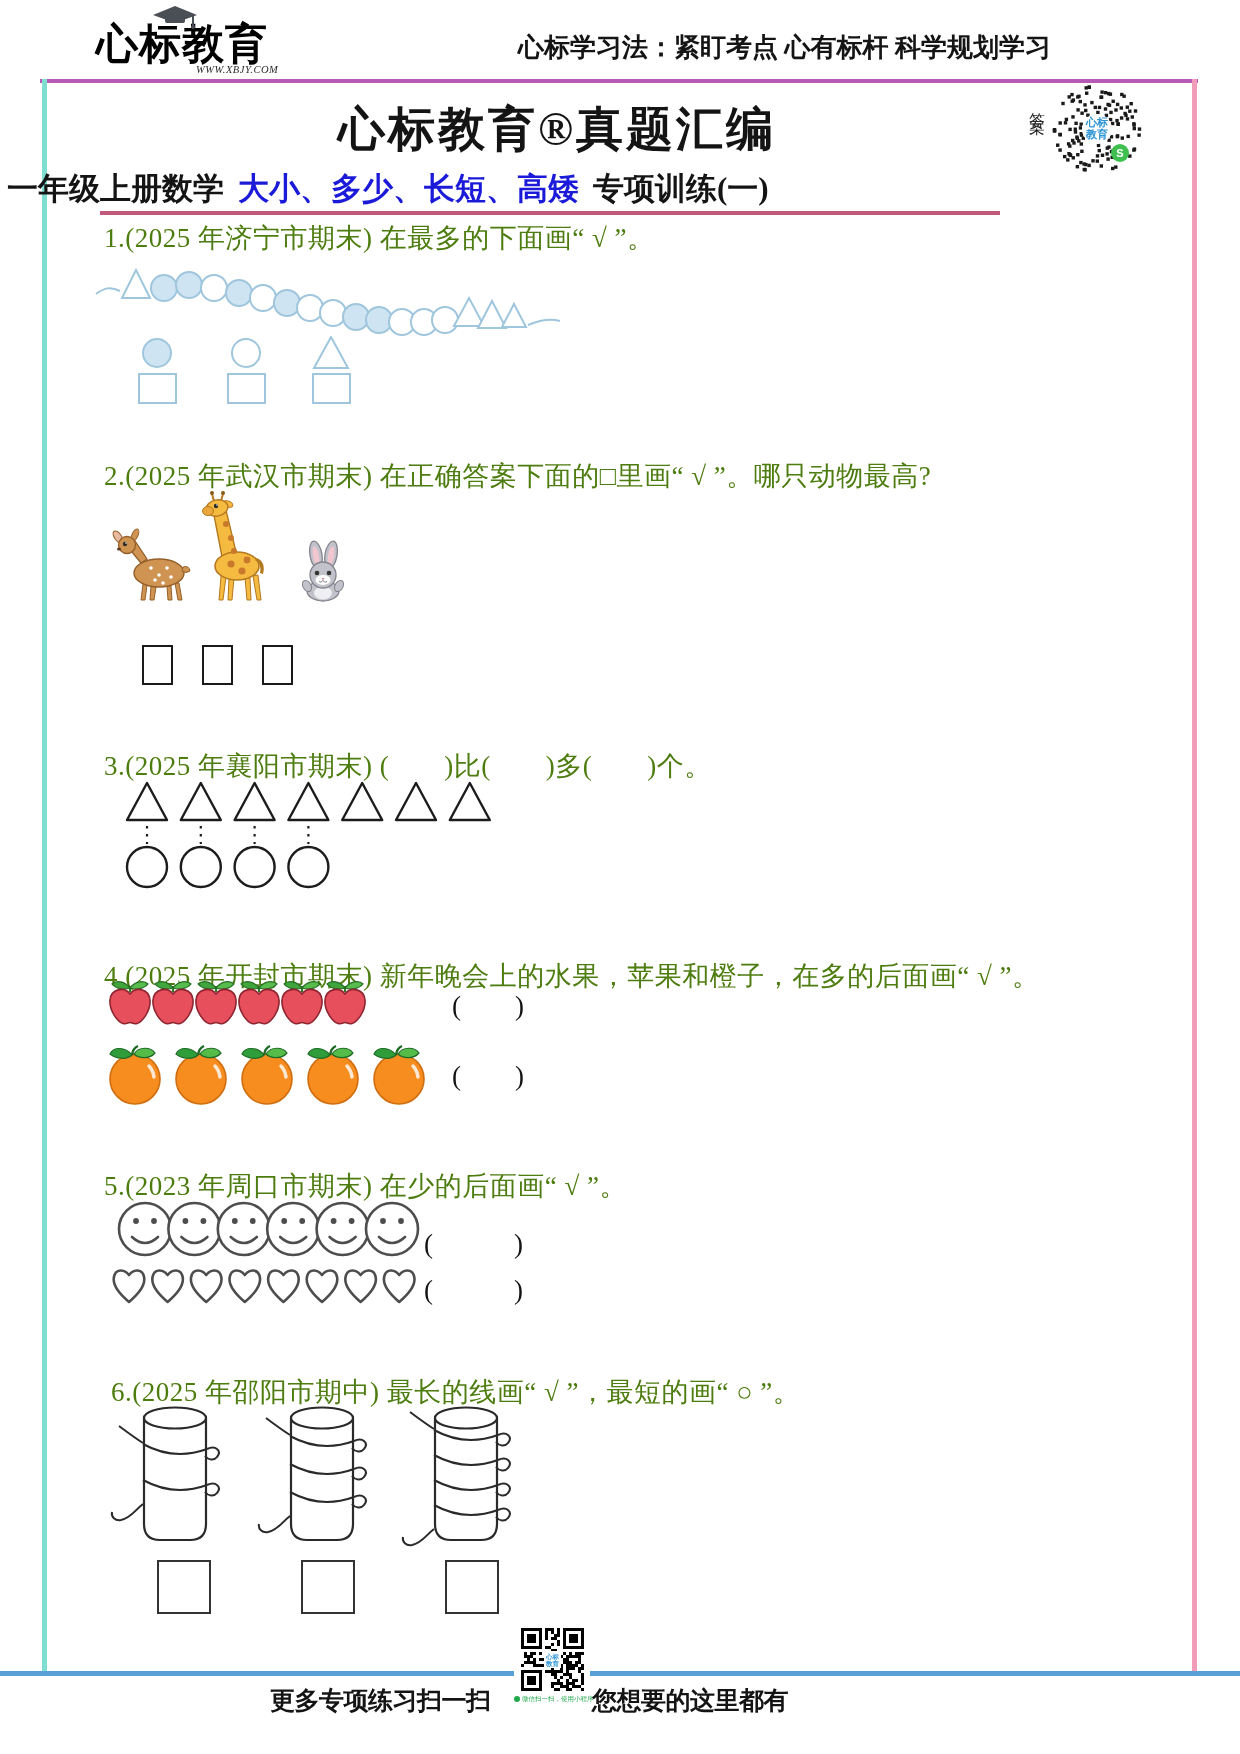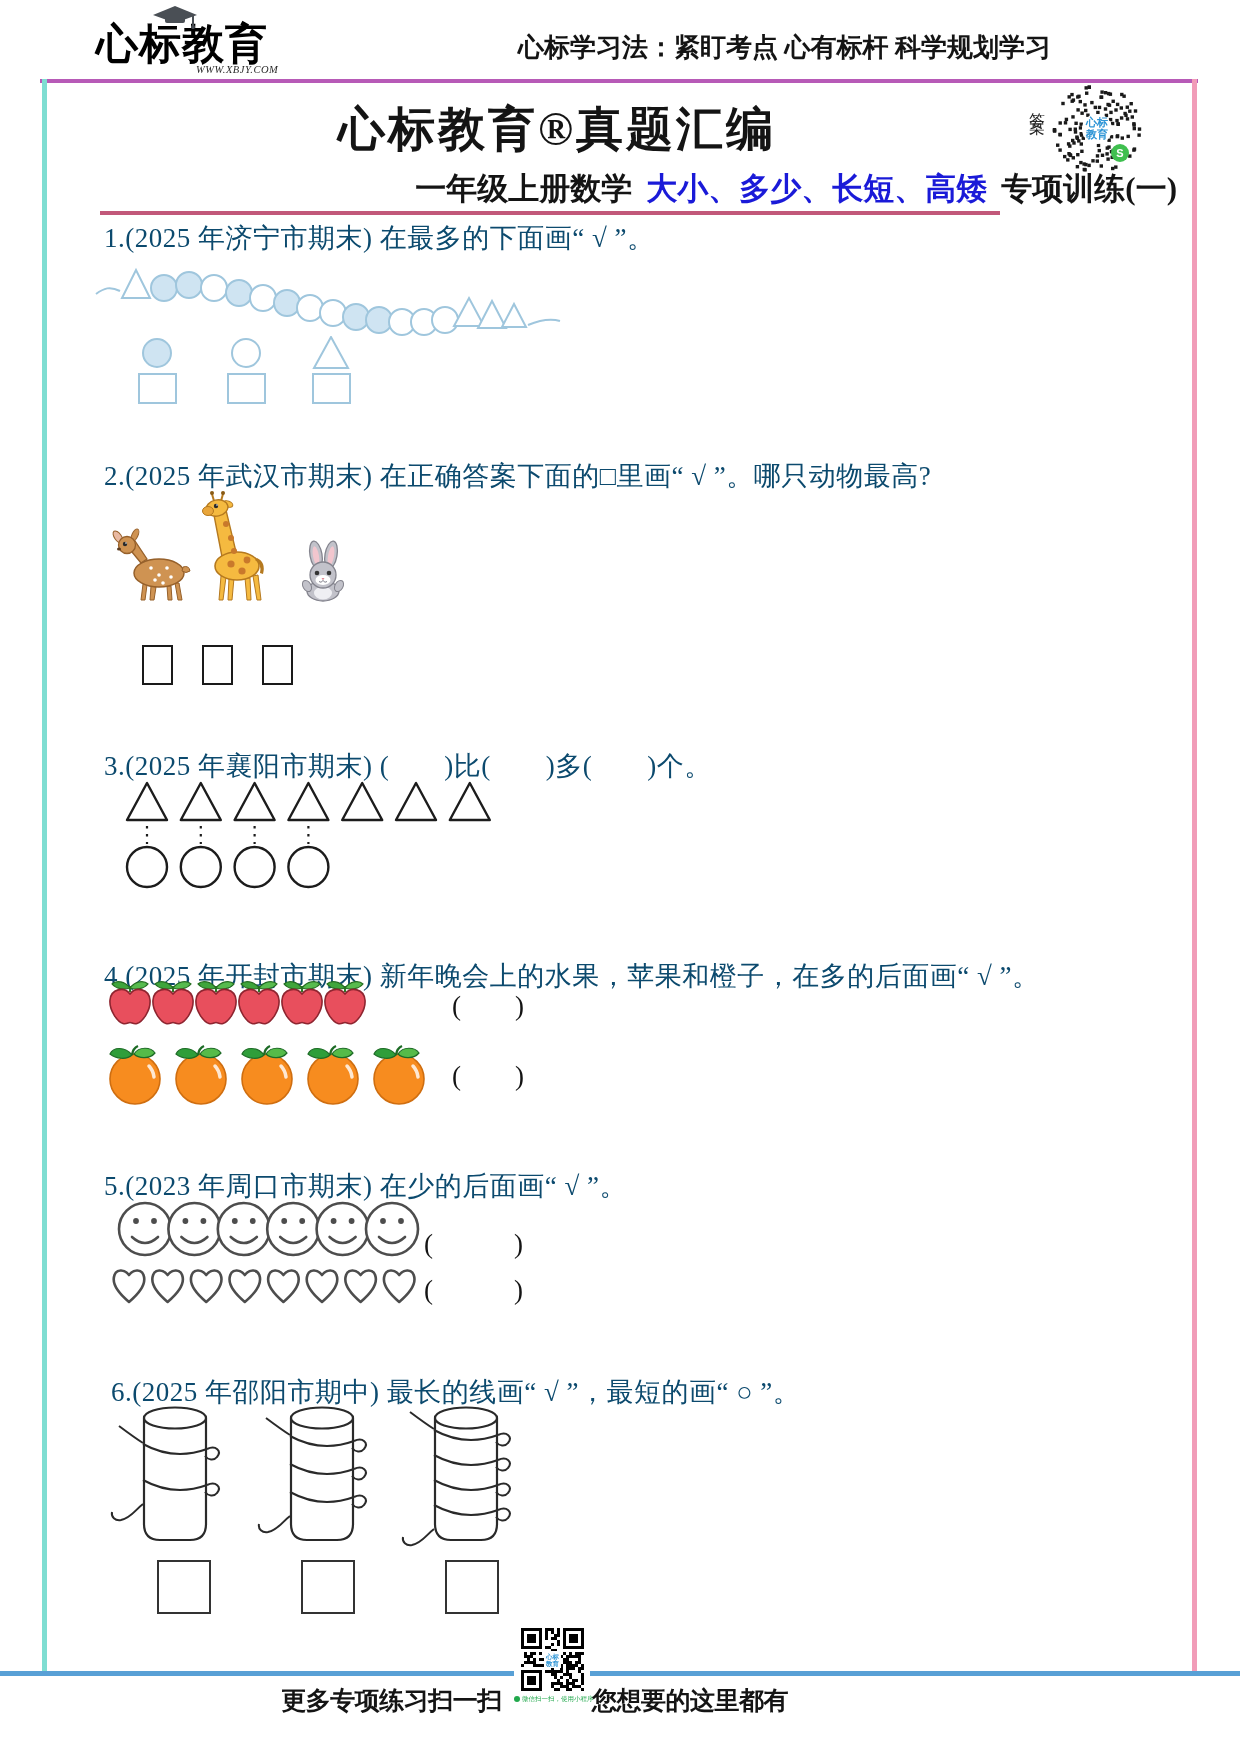--- a/index.html
+++ b/index.html
@@ -11,41 +11,41 @@
              font-weight:bold;color:#000000;font-size:42px;letter-spacing:1px;}
   .logo-url{left:196px;top:64px;font-size:10.5px;font-style:italic;color:#2b2b2b;letter-spacing:0.5px;}
   .tagline{left:518px;top:30px;font-size:26px;font-weight:600;white-space:nowrap;}
   
   .line-top{left:40px;top:79px;width:1158px;height:4px;background:#b75ab7;}
   .line-left{left:42px;top:79px;width:5px;height:1593px;background:#7fded2;}
   .line-right{left:1192px;top:79px;width:5px;height:1593px;background:#f19cb8;}
   .line-bottom{left:0;top:1671px;width:1240px;height:5px;background:#58a0d6;}
   
   .title{left:0;top:98px;width:1114px;text-align:center;font-size:47px;font-weight:700;letter-spacing:3px;}
-  .subtitle{left:0;top:168px;width:1184px;text-align:right;font-size:31px;font-weight:700;white-space:nowrap;}
+  .subtitle{left:0;top:168px;width:1184px;text-align:left;font-size:31px;font-weight:700;white-space:nowrap;}
   .subtitle .seg{margin:0 7px;}
   .subtitle .hl{color:#1a1ad8;}
   .underline{left:100px;top:211px;width:900px;height:4px;background:#c2587a;}
   .vert{left:1026px;top:100px;writing-mode:vertical-rl;letter-spacing:5px;font-size:16px;color:#222;}
   .answer-qr{left:1052px;top:84px;}
   
-  .qtext{position:absolute;left:104px;font-size:27px;color:#0c4a6e;white-space:nowrap;letter-spacing:0.5px;}
+  .qtext{position:absolute;left:104px;font-size:27px;color:#4d7c0f;white-space:nowrap;letter-spacing:0.5px;}
   .blank{position:absolute;font-size:27px;color:#141414;white-space:nowrap;}
   .boxrow{position:absolute;white-space:nowrap;}
   .checkbox{display:inline-block;width:27px;height:36px;border:2px solid #1a1a1a;background:#fff;
             margin-right:29px;vertical-align:top;}
   .q6box{display:inline-block;width:50px;height:50px;border:2px solid #333;background:#fff;
          margin-right:90px;vertical-align:top;}
   
   .footer-qr-plate{left:514px;top:1628px;width:76px;height:84px;background:#fff;text-align:center;}
   .qr-caption{display:block;font-size:6.5px;color:#21a84c;font-family:"Liberation Sans",sans-serif;white-space:nowrap;}
   .wx-dot{display:inline-block;width:6px;height:6px;border-radius:50%;background:#21a84c;margin-right:2px;vertical-align:middle;}
   .footer-text{position:absolute;top:1684px;font-family:"Liberation Sans","DejaVu Sans",sans-serif;
                font-weight:bold;font-size:25px;letter-spacing:-0.5px;white-space:nowrap;}
-  .ft-left{left:270px;width:243px;text-align:center;}
+  .ft-left{left:270px;width:243px;text-align:left;}
   .ft-right{left:592px;}
 </style>
 </head>
 <body>
 
 <div class="page">
 
   <div class="abs logo-text">心标教育</div>
   <svg class="abs" style="left:150px;top:4px;" width="50" height="26" viewBox="0 0 50 26">
     <polygon points="3,11 25,2 47,11 25,19" fill="#4a4f55"></polygon>

